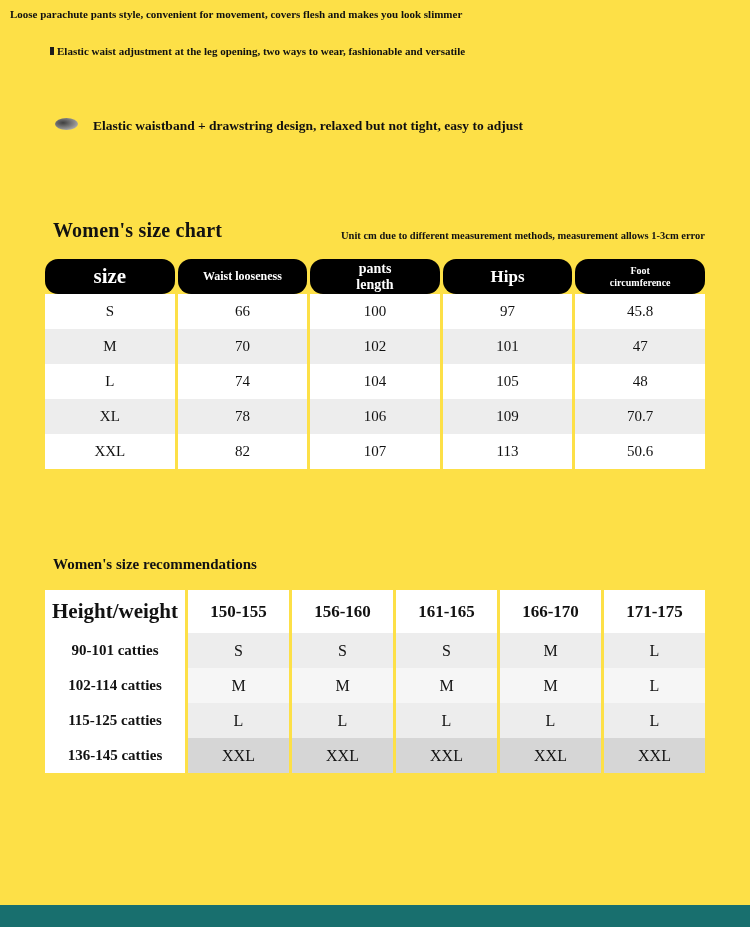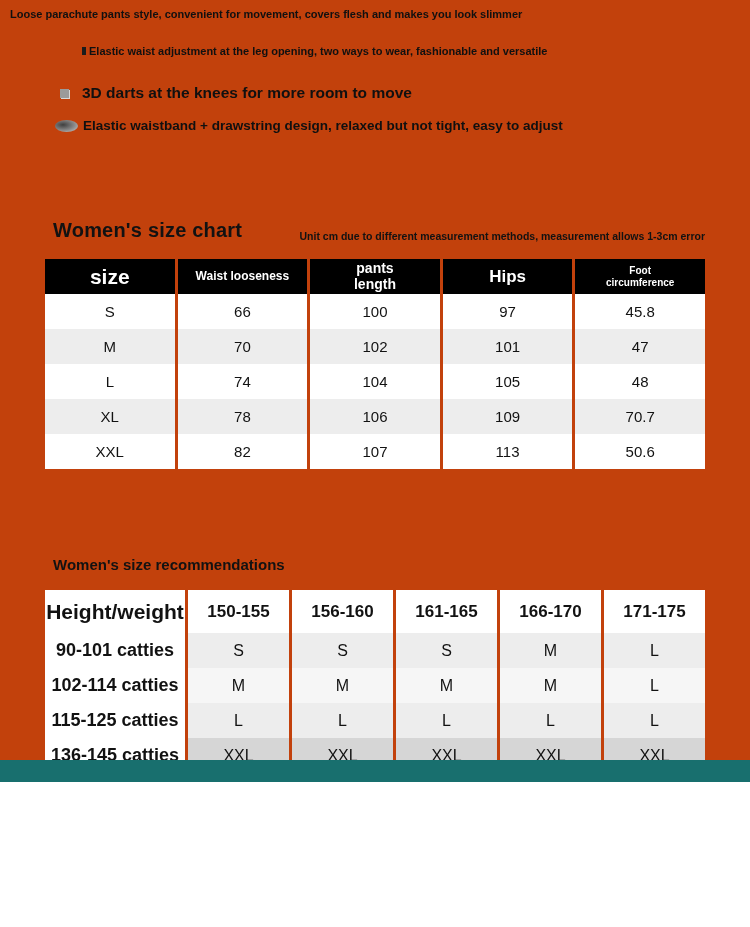--- a/index.html
+++ b/index.html
@@ -1,61 +1,61 @@
 <!DOCTYPE html>
 <html style="--table-header-bg: #000000; --table-header-text: #ffffff; --row-alt-bg: #ededed; --bottom-bar: #186f6e;"><head>
 <meta charset="utf-8">
 <style>
   * { margin:0; padding:0; box-sizing:border-box; }
   html,body { background:#ffffff; }
   .page {
-    position:relative; width:750px; height:782px; margin:0 auto;
-    background:#c2410c; color:#121212; overflow:hidden;
-    font-family:Liberation Sans, sans-serif;
+    position:relative; width:750px; height:927px; margin:0 auto;
+    background:#fde047; color:#121212; overflow:hidden;
+    font-family:Liberation Serif, serif;
   }
 
   
   .f { position:absolute; font-weight:700; color:#101010; white-space:nowrap; }
   .f1 { left:10px; top:8px; font-size:11px; }
-  .f2 { left:50px; top:45px; font-size:11px; display:flex; align-items:center; gap:3px;margin-left:32px; }
+  .f2 { left:50px; top:45px; font-size:11px; display:flex; align-items:center; gap:3px; }
   .sq-sm { display:inline-block; width:4px; height:8px; background:#1c1c1c; }
   .f3 { left:60px; top:84px; font-size:15.5px; display:flex; align-items:center; gap:13px; }
   .sq { display:inline-block; width:9px; height:9px; background:#9b9b9b; box-shadow:1px 1px 0 #d8d8d8; }
-  .f4 { left:55px; top:118px; font-size:13.5px; display:flex; align-items:center; gap:5px; }
+  .f4 { left:55px; top:118px; font-size:13.5px; display:flex; gap:15px; }
   .blob { display:inline-block; width:23px; height:12px; border-radius:50%;
           background:radial-gradient(ellipse at 35% 40%, #3f3f3f 0%, #8a8a8a 55%, #d2d2d2 100%); }
 
   
   .chart-title { position:absolute; left:53px; top:219px; font-size:20px; font-weight:700; letter-spacing:0.2px; }
   .chart-note  { position:absolute; right:45px; top:230px; font-size:10.5px; font-weight:700; }
 
   
   table { border-collapse:separate; border-spacing:3px 0; table-layout:fixed; text-align:center; }
   .t1 { position:absolute; left:42px; top:259px; width:666px; }
   .t1 th {
     background:var(--table-header-bg,#000); color:var(--table-header-text,#fff);
-    height:35px; font-weight:700; vertical-align:middle; white-space:pre-line; line-height:1.12;
+    height:35px; font-weight:700; vertical-align:middle; white-space:pre-line; line-height:1.12;border-radius:13px;
   }
   .t1 th.c-size  { font-size:21px; }
   .t1 th.c-waist { font-size:12px; }
   .t1 th.c-pants { font-size:14px; }
   .t1 th.c-hips  { font-size:17px; }
   .t1 th.c-foot  { font-size:10px; }
   .t1 td { height:35px; font-size:15px; vertical-align:middle; background:#ffffff; }
   .t1 tbody tr:nth-child(even) td { background:var(--row-alt-bg,#ededed); }
 
   
   .rec-title { position:absolute; left:53px; top:556px; font-size:15px; font-weight:700; }
 
   
   .t2 { position:absolute; left:42px; top:590px; width:666px; }
   .t2 th { height:43px; font-size:17px; font-weight:700; vertical-align:middle; background:#ffffff; }
   .t2 th.rowhead { font-size:21px; }
   .t2 td { height:35px; font-size:16px; vertical-align:middle; }
-  .t2 td.rowlabel { font-size:18px; font-weight:700; background:#ffffff; }
+  .t2 td.rowlabel { font-size:15px; font-weight:700; background:#ffffff; }
   .t2 tr.r1 td.val { background:#ededed; }
   .t2 tr.r2 td.val { background:#f6f6f6; }
   .t2 tr.r3 td.val { background:#ededed; }
   .t2 tr.r4 td.val { background:#e3e3e3; }
   .t2 tr.r5 td.val { background:#d6d6d6; }
 
   
   .bottom-bar { position:absolute; left:0; bottom:0; width:100%; height:22px; background:var(--bottom-bar,#186f6e); }
 </style>
 </head>
@@ -63,24 +63,20 @@
 
 <div class="page">
 
   <p class="f f1">Loose parachute pants style, convenient for movement, covers flesh and makes you look slimmer</p>
 
   <p class="f f2">
     <span class="sq-sm"></span>
     <span>Elastic waist adjustment at the leg opening, two ways to wear, fashionable and versatile</span>
   </p>
 
-  <div class="f f3">
-    <span class="sq"></span>
-    <span>3D darts at the knees for more room to move</span>
-  </div>
 
   <div class="f f4">
     <span class="blob"></span>
     <span>Elastic waistband + drawstring design, relaxed but not tight, easy to adjust</span>
   </div>
 
   <h2 class="chart-title">Women's size chart</h2>
   <span class="chart-note">Unit cm due to different measurement methods, measurement allows 1-3cm error</span>
 
   <table class="t1">

